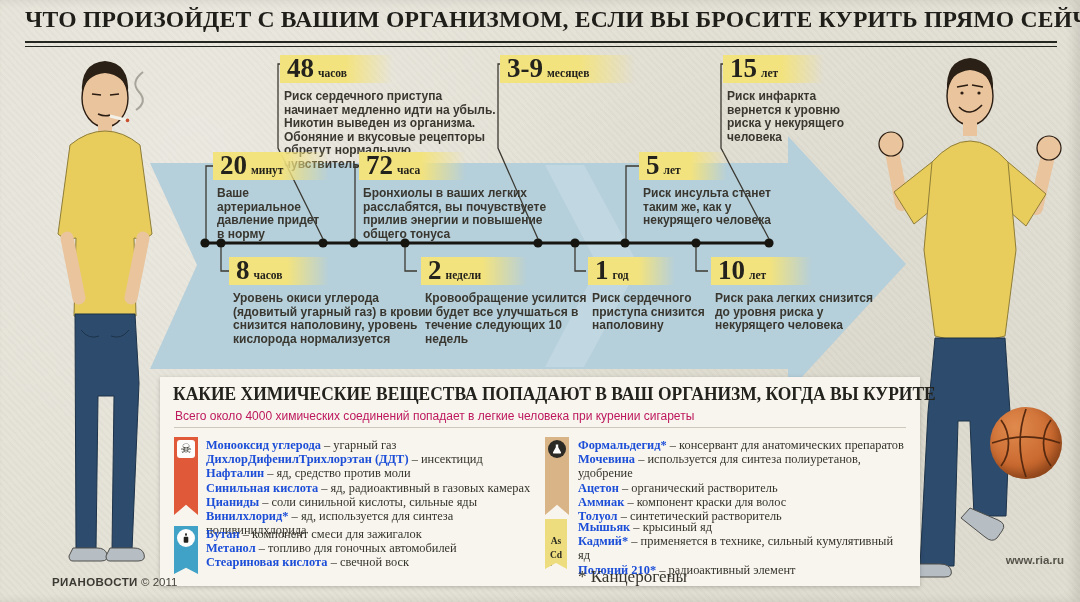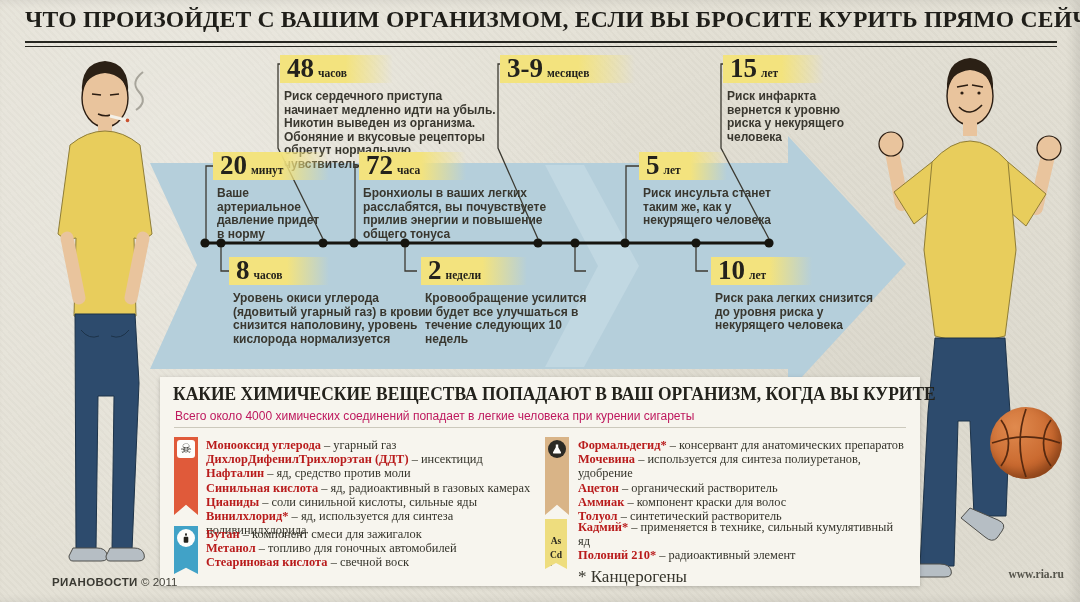--- a/index.html
+++ b/index.html
@@ -34,28 +34,28 @@
     font-weight:bold;font-size:18px;color:#23221c;white-space:nowrap;transform:scaleX(.97);transform-origin:left;}
   .panel .sub{position:absolute;left:14px;top:31px;margin:1px;font-size:12px;color:#be185d;}
   .panel .rule{position:absolute;left:14px;top:50px;width:732px;border-top:1px solid #ccc9bc;}
   .ribbon{position:absolute;width:24px;clip-path:polygon(0 0,100% 0,100% 100%,50% 87%,0 100%);}
   .icon-box{position:absolute;left:3px;top:3px;width:18px;height:18px;background:#fdfdfb;border-radius:3px;
     display:flex;align-items:center;justify-content:center;font-family:"DejaVu Sans", sans-serif;
     font-size:13px;line-height:18px;color:#191914;}
   .icon-circle{position:absolute;left:3px;top:3px;width:18px;height:18px;border-radius:50%;
     display:flex;align-items:center;justify-content:center;}
   .chem-list{position:absolute;font-family:"Liberation Serif", serif;font-size:12.4px;line-height:14.2px;color:#35342b;}
-  .chem-list b{color:#b91c1c;}
+  .chem-list b{color:#1d4ed8;}
   .sym-ribbon{position:absolute;width:22px;background:#eedd7e;clip-path:polygon(0 0,100% 0,100% 100%,50% 88%,0 100%);
     text-align:center;font-family:"Liberation Serif", serif;font-weight:bold;font-size:9.5px;line-height:14px;color:#2b2a20;padding-top:15px;box-sizing:border-box;}
   .footnote{position:absolute;font-family:"Liberation Serif", serif;font-size:17px;color:#35342b;}
   
   .footer-left{position:absolute;left:28px;top:576px;font-size:11.5px;color:#45443c;padding-left:24px;}
   .footer-left .brand{font-weight:bold;letter-spacing:.4px;color:#3b3a33;}
-  .footer-right{position:absolute;right:16px;top:568px;font-size:11.5px;font-weight:bold;color:#55544b;font-family:Liberation Serif, serif;}
+  .footer-right{position:absolute;right:16px;top:554px;font-size:11.5px;font-weight:bold;color:#55544b;}
   
   .ball{position:absolute;left:990px;top:407px;width:72px;height:72px;border-radius:50%;
     background:radial-gradient(circle at 35% 28%, #e08a4e, #ca6a30 55%, #a34e1e 95%);
     box-shadow:inset -4px -6px 10px rgba(70,30,5,.35);}
   .ball svg{position:absolute;left:0;top:0;}
 </style>
 </head>
 <body>
 
 <div id="stage">
@@ -166,20 +166,24 @@
     <p class="desc" style="width:128px">Риск инсульта станет таким же, как у некурящего человека</p>
   </div>
   <div class="callout" style="left:229px;top:257px">
     <div class="time"><span class="num">8</span><span class="unit">часов</span></div>
     <p class="desc" style="width:195px">Уровень окиси углерода (ядовитый угарный газ) в крови снизится наполовину, уровень кислорода нормализуется</p>
   </div>
   <div class="callout" style="left:421px;top:257px">
     <div class="time"><span class="num">2</span><span class="unit">недели</span></div>
     <p class="desc" style="width:170px">Кровообращение усилится и будет все улучшаться в течение следующих 10 недель</p>
   </div>
+  <div class="callout" style="left:588px;top:257px">
+    <div class="time"><span class="num">1</span><span class="unit">год</span></div>
+    <p class="desc" style="width:120px">Риск сердечного приступа снизится наполовину</p>
+  </div>
   <div class="callout" style="left:711px;top:257px">
     <div class="time"><span class="num">10</span><span class="unit">лет</span></div>
     <p class="desc" style="width:170px">Риск рака легких снизится до уровня риска у некурящего человека</p>
   </div>
 
   <div class="panel">
     <h2>КАКИЕ ХИМИЧЕСКИЕ ВЕЩЕСТВА ПОПАДАЮТ В ВАШ ОРГАНИЗМ, КОГДА ВЫ КУРИТЕ</h2>
     <p class="sub">Всего около 4000 химических соединений попадает в легкие человека при курении сигареты</p>
     <div class="rule"></div>
 
@@ -223,20 +227,21 @@
       <div><b>Аммиак</b> <span>– компонент краски для волос</span></div>
       <div><b>Толуол</b> <span>– синтетический растворитель</span></div>
     </div>
 
     <div class="sym-ribbon" style="left:385px;top:142px;height:50px">
       <div>As</div>
       <div>Cd</div>
       <div>Po</div>
     </div>
     <div class="chem-list" style="left:418px;top:143px;width:330px">
+      <div><b>Мышьяк</b> <span>– крысиный яд</span></div>
       <div><b>Кадмий*</b> <span>– применяется в технике, сильный кумулятивный яд</span></div>
       <div><b>Полоний 210*</b> <span>– радиоактивный элемент</span></div>
     </div>
 
     <div class="footnote" style="left:418px;top:190px">* Канцерогены</div>
   </div>
 
   <div class="footer-left">
     <span class="brand">РИАНОВОСТИ</span>
     <span>© 2011</span>

